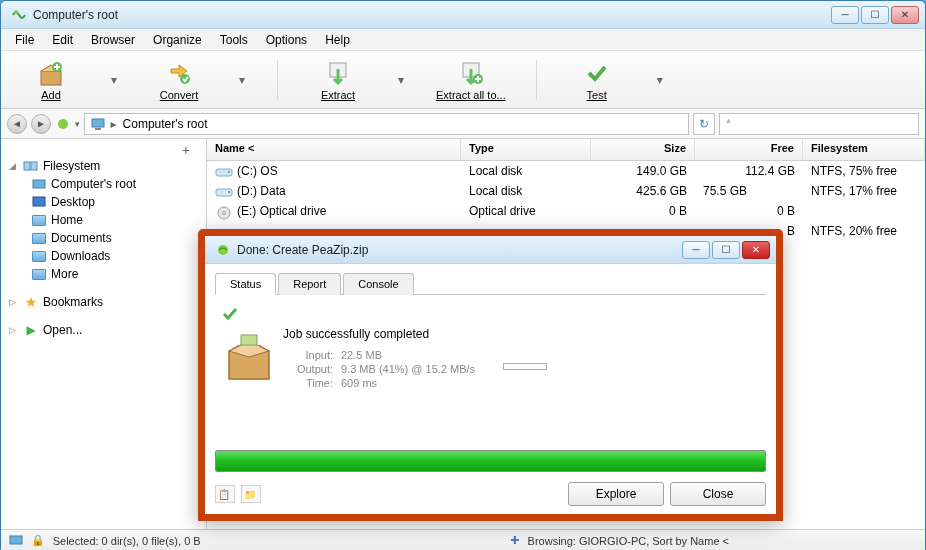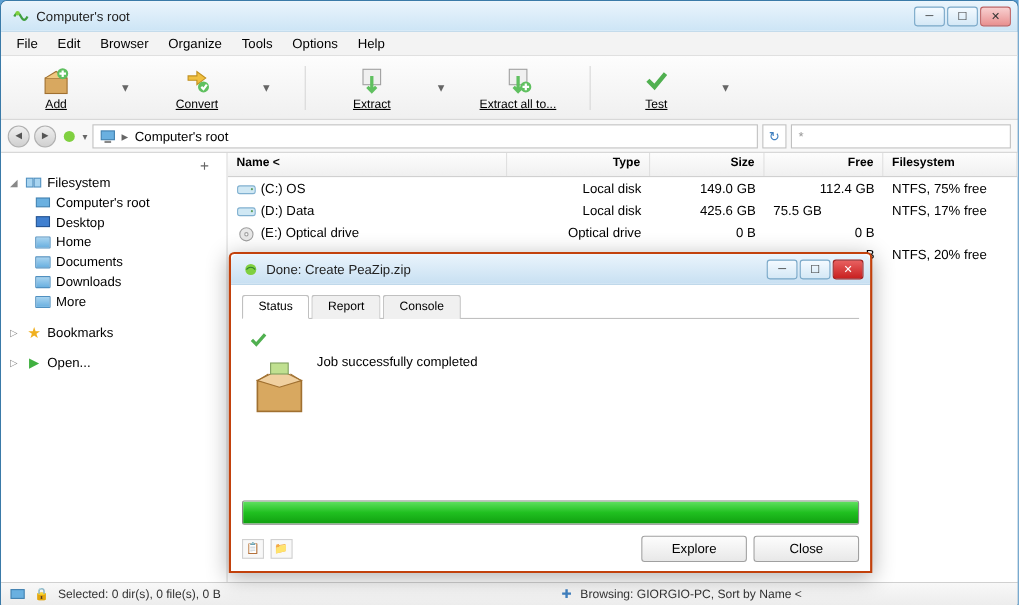--- a/index.html
+++ b/index.html
@@ -38,33 +38,33 @@
 .tree-item .ticon { width: 16px; height: 14px; display: flex; align-items: center; justify-content: center; }
 .tree-child { padding-left: 22px; }
 .folder-icon { width: 14px; height: 11px; background: linear-gradient(#a8d4f0,#6ab0e0); border: 1px solid #5090c0; border-radius: 1px; }
 .star-icon { color: #f0b020; font-size: 14px; }
 .play-icon { color: #40b040; font-size: 12px; }
 
 .content { flex: 1; background: #fff; overflow: hidden; }
 .grid-header { display: flex; background: linear-gradient(#fdfdfd,#f0f0f0); border-bottom: 1px solid #d0d0d0; height: 22px; }
 .grid-header .col { padding: 3px 8px; border-right: 1px solid #e0e0e0; font-size: 11px; font-weight: bold; }
 .col-name { width: 254px; }
-.col-type { width: 130px; text-align: right; }
+.col-type { width: 130px; }
 .col-size { width: 104px; text-align: right; }
 .col-free { width: 108px; text-align: right; }
 .col-fs { flex: 1; }
 .grid-row { display: flex; height: 20px; align-items: center; }
 .grid-row .cell { padding: 0 8px; font-size: 12px; }
 .drive-icon { width: 18px; height: 12px; display: inline-block; vertical-align: middle; margin-right: 4px; }
 
 .statusbar { height: 22px; background: linear-gradient(#f8f8f8,#ececec); border-top: 1px solid #d0d0d0; display: flex; align-items: center; padding: 0 8px; gap: 8px; font-size: 11px; color: #333; }
 .statusbar .sep { flex: 1; }
 
 
-.dialog { position: absolute; left: 208px; top: 229px; width: 585px; height: 292px; background: #fff; border: 2px solid #c2410c; box-shadow: 0 4px 20px rgba(0,0,0,0.3); border-radius: 5px 5px 0 0; }
+.dialog { position: absolute; left: 198px; top: 229px; width: 585px; height: 292px; background: #fff; border: 7px solid #c2410c; box-shadow: 0 4px 20px rgba(0,0,0,0.3); border-radius: 5px 5px 0 0; }
 .dialog .titlebar { background: linear-gradient(#eaf4fc,#c8e0f2); }
 .dlg-body { padding: 8px 10px; height: calc(100% - 28px); display: flex; flex-direction: column; }
 .tabs { display: flex; border-bottom: 1px solid #c0c0c0; }
 .tab { padding: 4px 14px; border: 1px solid #c0c0c0; border-bottom: none; background: #f0f0f0; margin-right: 2px; cursor: pointer; font-size: 11px; border-radius: 3px 3px 0 0; position: relative; top: 1px; }
 .tab.active { background: #fff; border-bottom: 1px solid #fff; }
 .tab-content { flex: 1; padding: 10px 6px; }
 .status-row { display: flex; align-items: flex-start; gap: 6px; }
 .status-text { flex: 1; }
 .status-msg { font-size: 12px; margin-bottom: 8px; }
 .status-details { font-size: 11px; color: #888; }
@@ -361,20 +361,35 @@
         <span>
           <svg width="56" height="56">
               <rect x="8" y="24" width="40" height="28" fill="#d8a860" stroke="#a07030" stroke-width="1.5"></rect>
               <path d="M8 24 L28 14 L48 24 L28 30 Z" fill="#f0d0a0" stroke="#a07030"></path>
               <path d="M8 24 L18 18 M48 24 L38 18" stroke="#a07030"></path>
               <rect x="20" y="8" width="16" height="10" fill="#c0e090" stroke="#80a060"></rect>
             </svg>
         </span>
         <div class="status-text">
           <div class="status-msg">Job successfully completed</div>
+          <div class="status-details">
+            <div class="row">
+                <span class="lbl">Input:</span>
+                <span>22.5 MB</span>
+              </div>
+            <div class="row">
+                <span class="lbl">Output:</span>
+                <span>9.3 MB (41%) @ 15.2 MB/s</span>
+                <span class="mini-progress"><span class="fill"></span></span>
+              </div>
+            <div class="row">
+                <span class="lbl">Time:</span>
+                <span>609 ms</span>
+              </div>
+          </div>
         </div>
       </div>
     </div>
     <div class="big-progress">
         <div class="fill"></div>
       </div>
     <div class="dlg-footer">
       <button class="small-icon-btn">📋</button>
       <button class="small-icon-btn">📁</button>
       <span class="spacer"></span>

